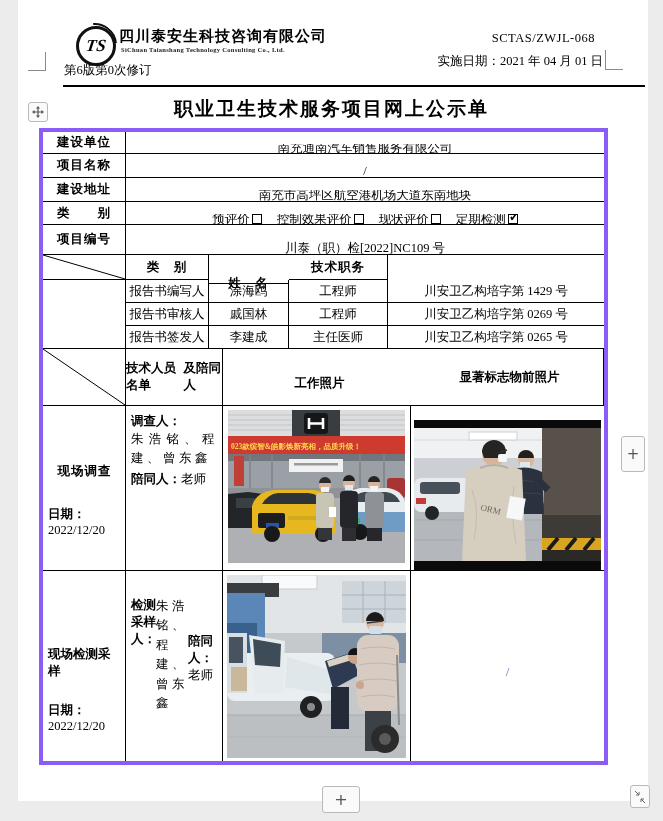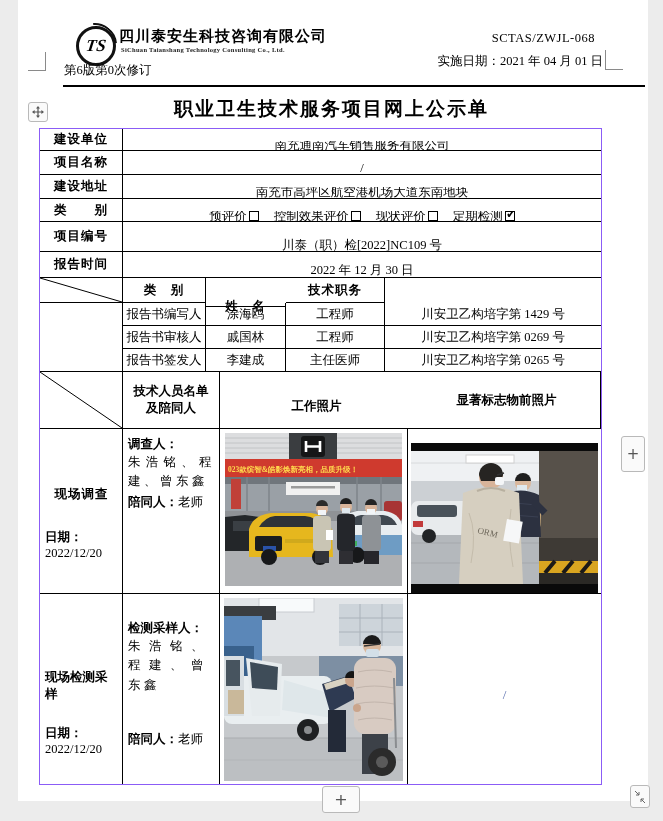--- a/index.html
+++ b/index.html
@@ -16,21 +16,21 @@
   .company-en{position:absolute;left:103px;top:46px;font-size:6.5px;font-weight:bold;color:#222;letter-spacing:.3px;}
   .revision{position:absolute;left:46px;top:62px;font-size:12.5px;}
   .doc-code{position:absolute;right:53px;top:31px;font-size:12.5px;letter-spacing:.5px;}
   .impl-date{position:absolute;right:45px;top:53px;font-size:12.5px;}
   .hrule{position:absolute;left:45px;top:85px;width:582px;height:2px;background:#000;}
   .mark{position:absolute;background:#8a8a8a;}
   
   .doc-title{position:absolute;left:0;top:96px;width:663px;text-align:center;font-size:19px;
              font-weight:bold;letter-spacing:2px;}
   
-  .doc-table{position:absolute;left:39px;top:128px;width:561px;border:1px solid #8b5cf6;background:#fff;}
+  .doc-table{position:absolute;left:39px;top:128px;width:561px;border:4px solid #8b5cf6;background:#fff;}
   .doc-table *{box-sizing:border-box;}
   .frow{display:flex;width:100%;}
   .cell{border-right:1px solid #000;border-bottom:1px solid #000;display:flex;align-items:center;
         justify-content:center;font-size:12.5px;overflow:hidden;}
   .cell.last{border-right:none;}
   .cell.nob{border-bottom:none;}
   .lblcell{width:83px;flex:none;font-weight:bold;letter-spacing:1px;}
   .grow{flex:1;margin-top:12px;}
   .topal{align-items:flex-start;padding-top:3px;}
   
@@ -42,21 +42,21 @@
   .pgrid{display:grid;grid-template-columns:83px 83px 80px 99px 1fr;grid-template-rows:25px 23px 23px 23px;}
   .pc{border-right:1px solid #000;border-bottom:1px solid #000;display:flex;align-items:center;
       justify-content:center;font-size:12.5px;}
   .pc.hdr{font-weight:bold;letter-spacing:1px;}
   .pc.lastcol{border-right:none;}
   .diagwrap{position:relative;padding:0;}
   .diagsvg{position:absolute;left:0;top:0;width:100%;height:100%;}
   
   .ph-hdr{height:57px;}
   .ph-hdr .cell{font-weight:bold;}
-  .twolines{flex-direction:column;line-height:1.35;}
+  .twolines{flex-direction:row;line-height:1.35;}
   
   .siterow-a{flex-direction:column;align-items:flex-start;padding:0 4px 0 5px;}
   .siterow-a .rtitle{align-self:center;font-weight:bold;letter-spacing:1px;}
   .blbl{font-weight:bold;}
   .names{text-align:justify;letter-spacing:3.5px;line-height:1.55;}
   .photocell{align-items:flex-start;justify-content:center;}
   .slash-blue{color:#5a6fae;font-size:13px;}
   
   .ui-btn{position:absolute;background:#fafafa;border:1px solid #b9b9b9;border-radius:3px;
           display:flex;align-items:center;justify-content:center;color:#555;
@@ -128,24 +128,20 @@
           <span class="cbox">
               <i class="tick">✓</i>
             </span>
         </span>
       </div>
     </div>
 
     <div class="frow" style="height:30px">
       <div class="cell lblcell">项目编号</div>
       <div class="cell grow last topal">川泰（职）检[2022]NC109 号</div>
-    </div>
-    <div class="frow" style="height:26px">
-      <div class="cell lblcell">报告时间</div>
-      <div class="cell grow last">2022 年 12 月 30 日</div>
     </div>
 
     <div class="pgrid">
       <div class="pc diagwrap" style="grid-column:1;grid-row:1;">
         <svg class="diagsvg" viewBox="0 0 100 100" preserveAspectRatio="none">
             <line x1="0" y1="0" x2="100" y2="100" vector-effect="non-scaling-stroke" stroke="#000" stroke-width="1"></line>
           </svg>
       </div>
       <div class="pc hdr" style="grid-column:2;grid-row:1;">类　别</div>
       <div class="pc hdr" style="grid-column:3;grid-row:1;margin-top:28px;">姓　名</div>
@@ -320,21 +316,21 @@
         </svg>
       </div>
     </div>
 
     <div class="frow" style="height:190px">
       <div class="cell lblcell siterow-a nob" style="font-weight:normal;letter-spacing:0;padding-top:48px;">
         <span class="rtitle" style="letter-spacing:0;">现场检测采样</span>
         <span class="blbl" style="margin-top:22px;">日期：</span>
         <span>2022/12/20</span>
       </div>
-      <div class="cell nob" style="width:97px;flex:none;flex-direction:column;align-items:flex-start;justify-content:flex-start;padding:26px 12px 0 5px;">
+      <div class="cell nob" style="width:97px;flex:none;align-items:flex-start;justify-content:flex-start;padding:26px 12px 0 5px;">
         <span class="blbl">检测采样人：</span>
         <span class="names">朱浩铭、程建、曾东鑫</span>
         <span style="margin-top:36px;"><span class="blbl">陪同人：</span><span>老师</span></span>
       </div>
       <div class="cell nob photocell" style="width:188px;flex:none;padding-top:4px;">
 
         <svg width="179" height="183" viewBox="0 0 179 183">
           <rect x="0" y="0" width="179" height="183" fill="#c6c9cc"></rect>
           <rect x="0" y="0" width="179" height="58" fill="#e2e5e8"></rect>
           <rect x="35" y="0" width="55" height="14" fill="#f8fafb" stroke="#c8ccd0"></rect>

